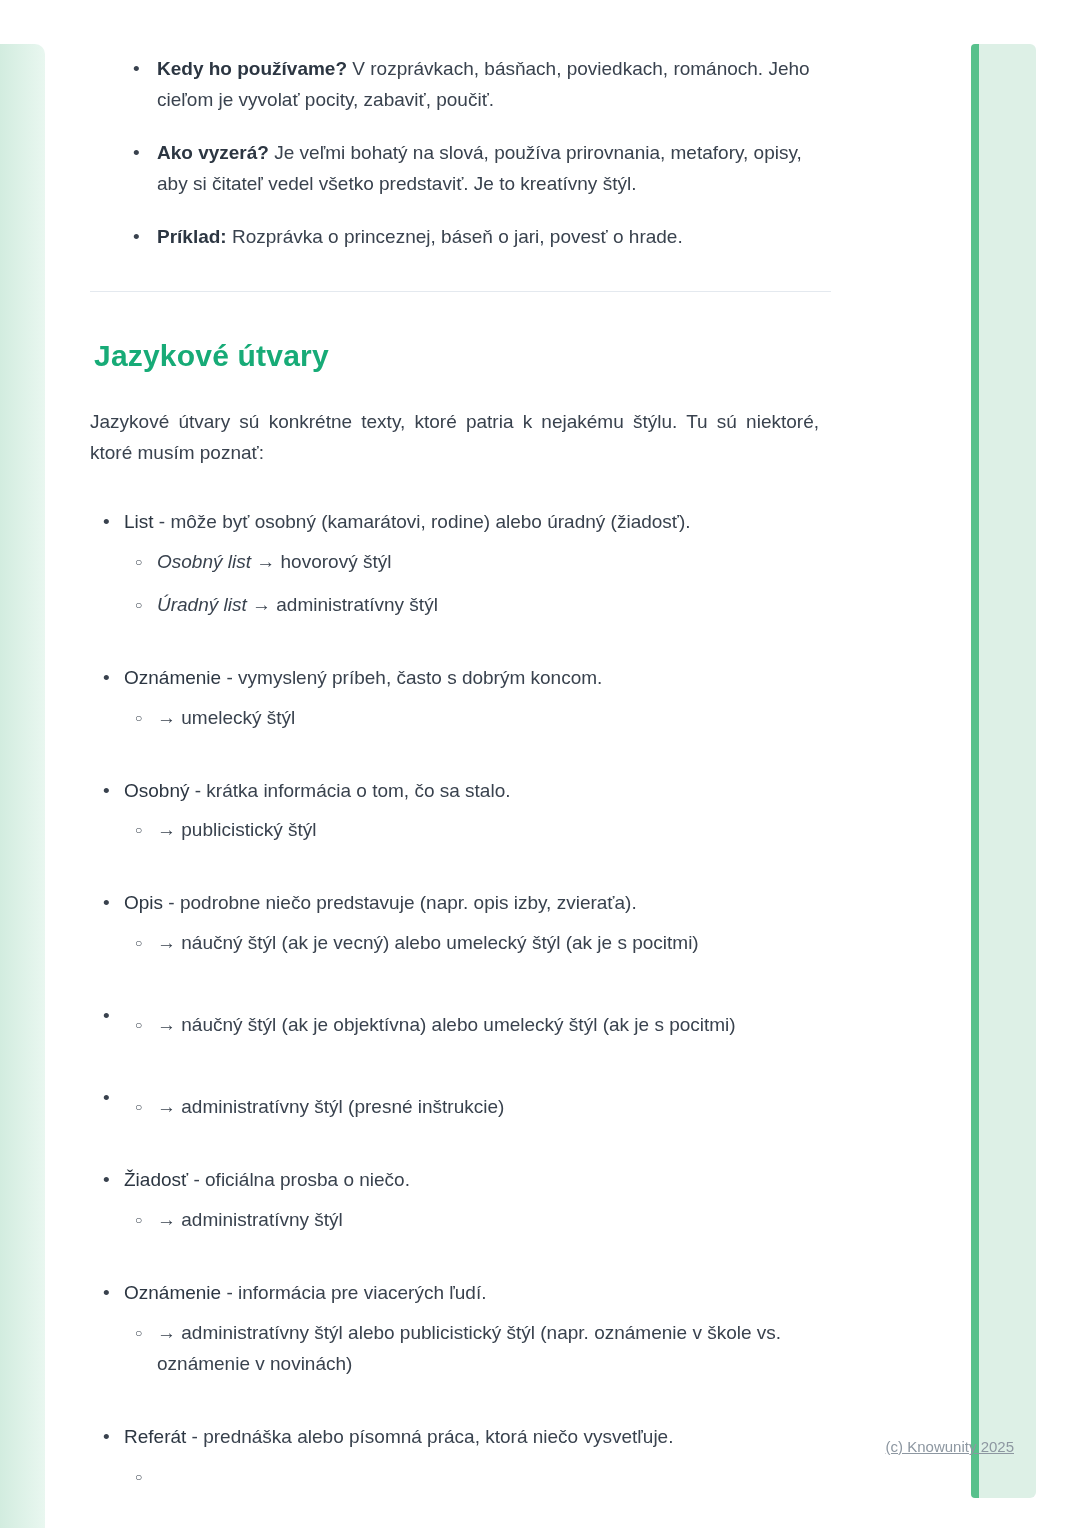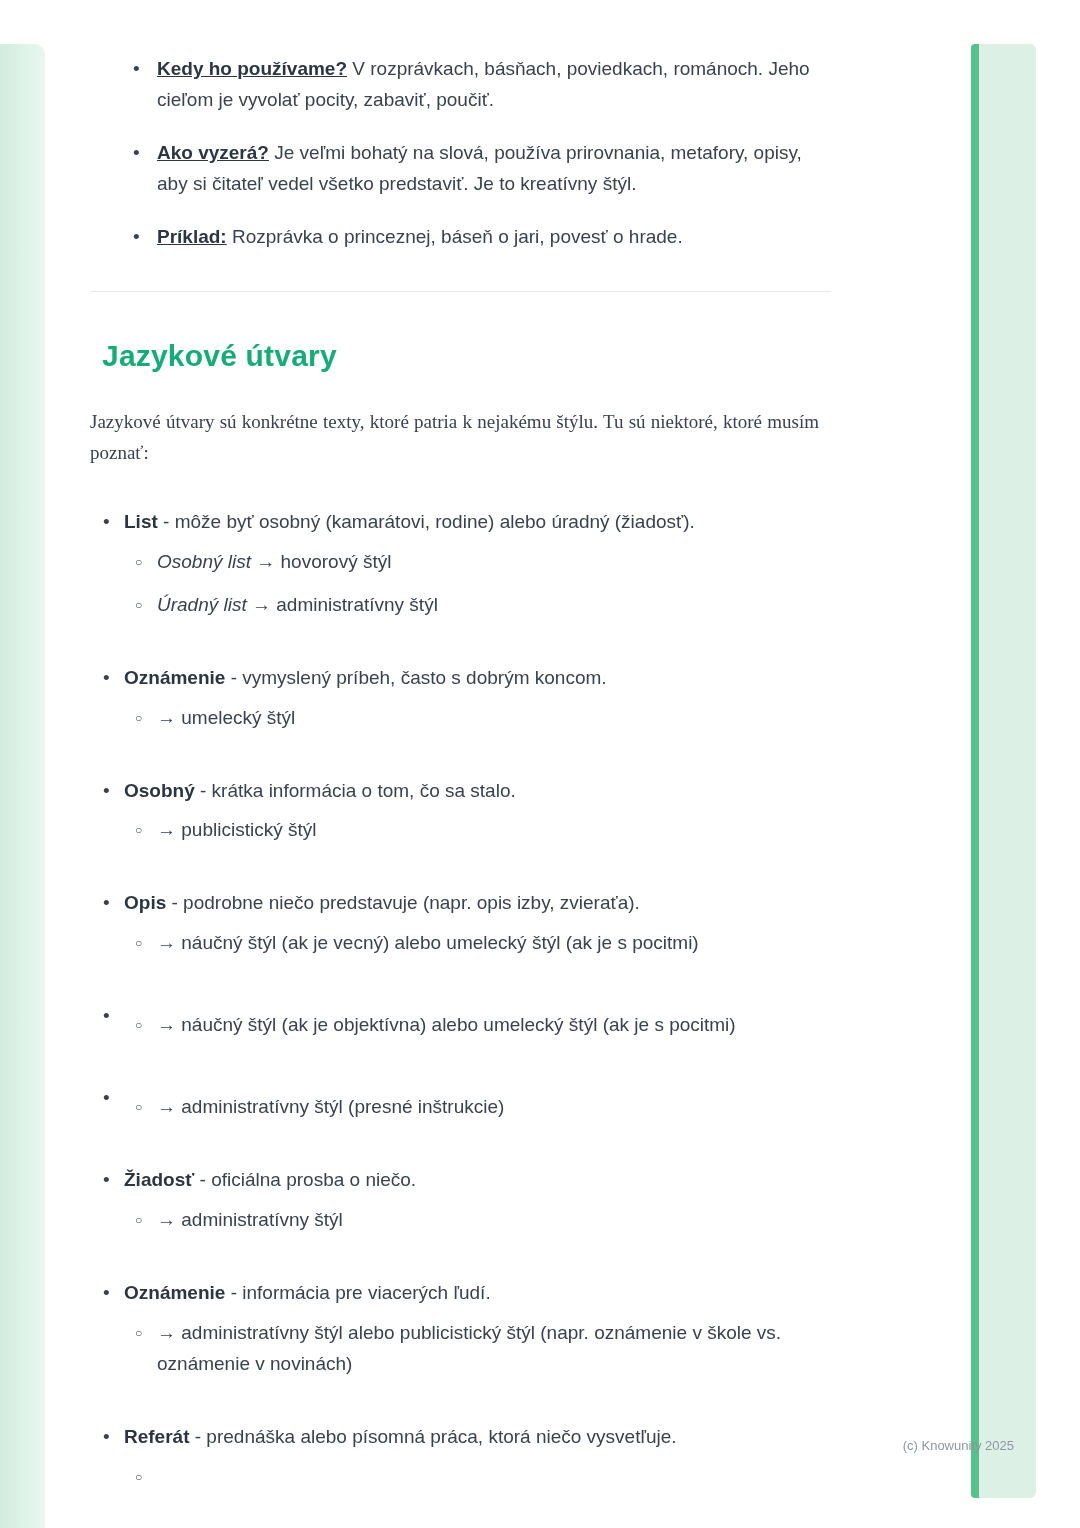--- a/index.html
+++ b/index.html
@@ -36,45 +36,45 @@
   }
   .content{
     position:absolute;left:90px;top:42px;width:741px;
     font-size:19px;line-height:1.63;
   }
   ul{list-style:none;margin:0;padding:0;}
   
   .top-list{margin:12px 0 0 43px;}
   .top-item{display:flex;margin-bottom:22px;}
   .top-item .marker-dot{flex:none;width:24px;font-size:19px;}
-  .lead{font-weight:bold;color:var(--bold-text);text-decoration:underline;}
+  .lead{font-weight:bold;color:var(--bold-text);}
   
   .divider{border:none;border-top:1px solid var(--divider);margin:38px 0 0 0;}
   
   .heading{
-    margin:40px 0 0 12px;font-size:30px;font-weight:bold;
+    margin:40px 0 0 4px;font-size:30px;font-weight:bold;
     color:var(--accent-green);letter-spacing:.2px;
   }
   
-  .intro{margin:26px 12px 0 0;text-align:justify;font-family:Liberation Serif, serif;}
+  .intro{margin:26px 12px 0 0;text-align:justify;}
   
   .main-list{margin:38px 0 0 13px;}
   .main-item{display:flex;margin-bottom:30px;}
   .main-item .marker-dot{flex:none;width:21px;font-size:19px;}
-  .term{font-weight:bold;color:var(--bold-text);}
+  .term{font-weight:normal;color:var(--bold-text);}
   
   .sub-list{margin:9px 0 0 11px;}
   .sub-item{display:flex;margin-bottom:12px;}
   .sub-item .marker-circle{
     flex:none;width:22px;font-size:12px;line-height:30px;color:var(--text);
   }
   .ital{font-style:italic;text-align:center;}
   .footer{
     position:absolute;right:66px;top:1438px;z-index:2;
-    font-size:13px;color:var(--footer-gray);
+    font-size:15px;color:var(--footer-gray);text-decoration:underline;
   }
 </style>
 </head>
 <body>
 
 <div class="page">
   <div class="edge-left"></div>
   <div class="edge-right-line"></div>
   <div class="edge-right-panel"></div>
 

